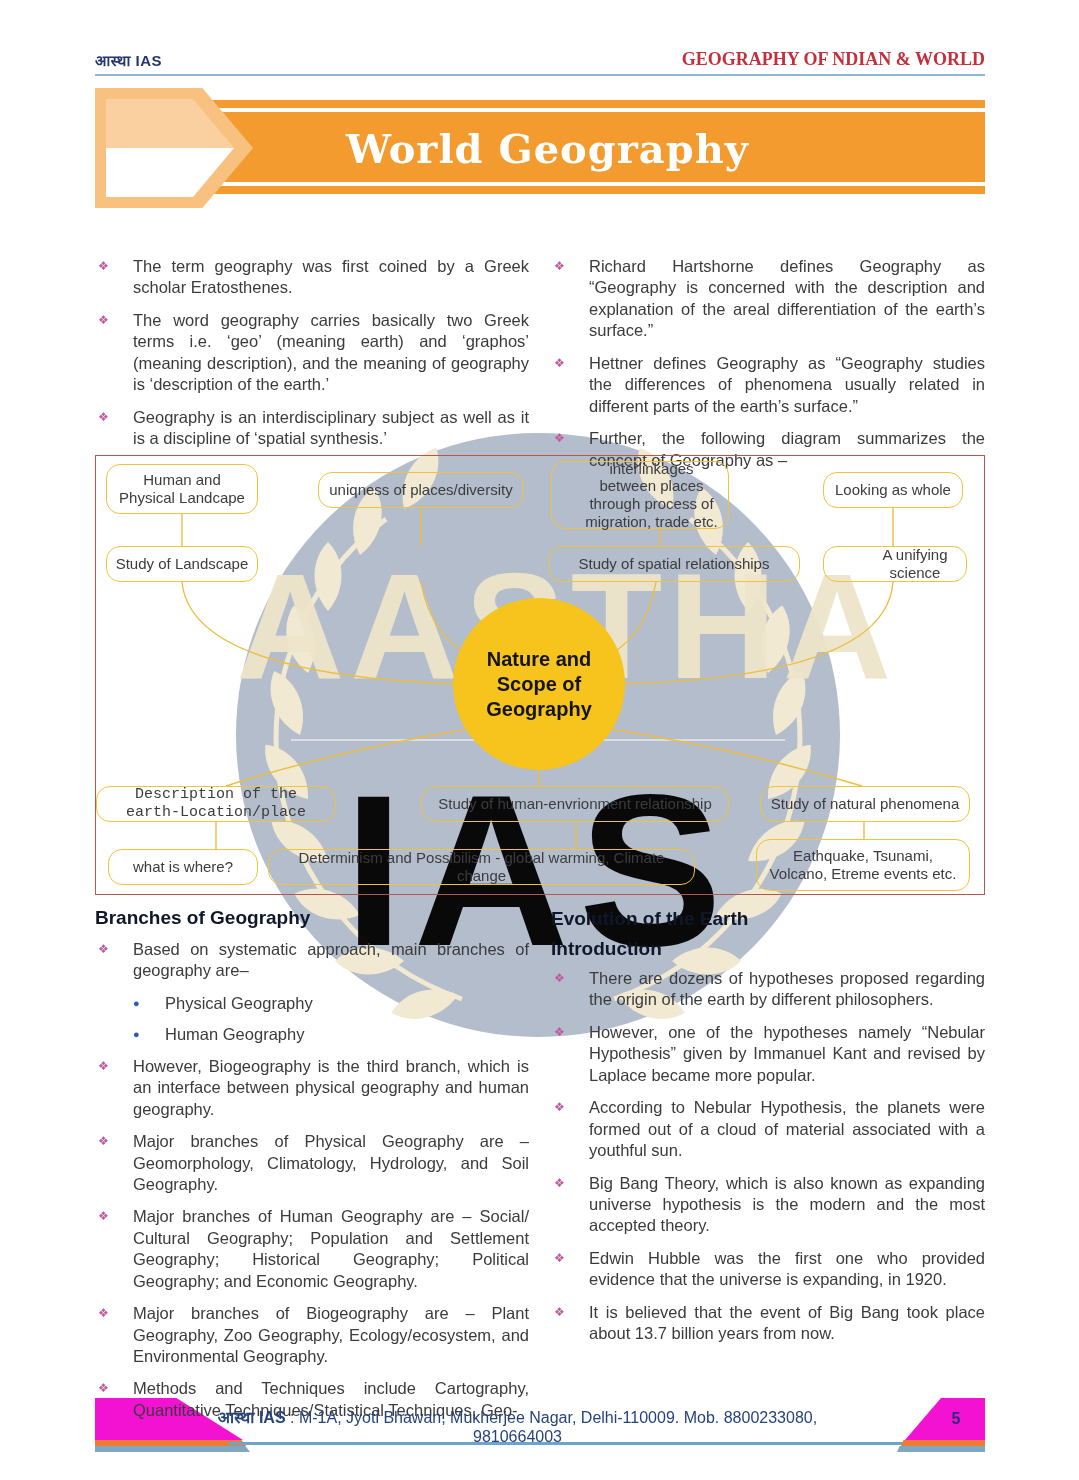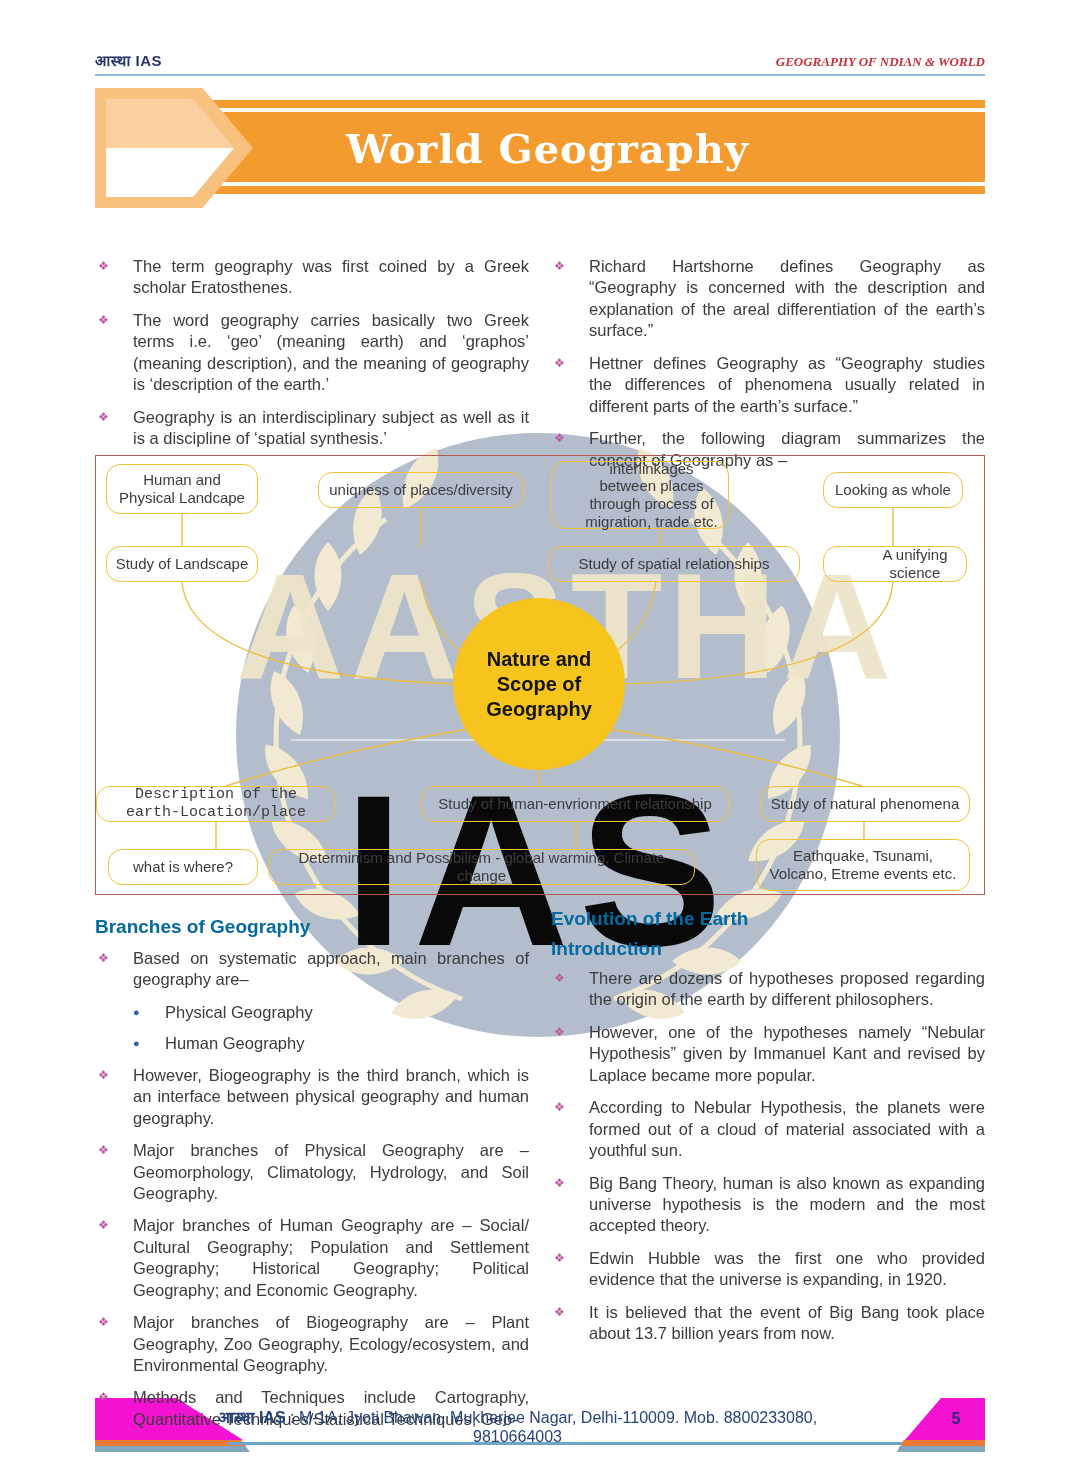--- a/index.html
+++ b/index.html
@@ -3,22 +3,22 @@
 <meta charset="utf-8">
 <style>
   html,body{margin:0;padding:0;background:#ffffff;}
   .page{position:relative;width:1079px;height:1480px;background:#ffffff;overflow:hidden;
         font-family:"Liberation Sans", sans-serif;color:#3b3b3c;}
 
   
   .header{position:absolute;left:95px;right:94px;top:46px;height:24px;
           display:flex;justify-content:space-between;align-items:flex-end;}
   .brand{font-size:15px;font-weight:bold;color:#24356e;letter-spacing:.5px;}
-  .subject{font-family:"Liberation Serif", serif;font-style:italic;font-weight:bold;
-           font-size:13px;color:#c42f3b;}
+  .subject{font-family:"Liberation Serif", serif;font-weight:bold;
+           font-size:18px;color:#c42f3b;}
   .header-rule{position:absolute;left:95px;right:94px;top:74px;height:2px;background:#8fb8d8;}
 
   
   .banner-bar{position:absolute;left:110px;right:94px;top:100px;height:94px;z-index:1;
     background:linear-gradient(to bottom,#f49b2f 0 8px,#ffffff 8px 12px,#f49b2f 12px 82px,
                #ffffff 82px 86px,#f49b2f 86px 94px);
     display:flex;align-items:center;justify-content:center;}
   .banner-title{font-family:"DejaVu Serif","Liberation Serif",serif;font-weight:bold;
                 font-size:40px;color:#ffffff;letter-spacing:1px;padding-top:2px;}
   .banner-arrow{position:absolute;left:95px;top:88px;width:158px;height:120px;z-index:2;
@@ -42,21 +42,21 @@
   .li .m{flex:0 0 35px;padding-left:3px;color:#c0589f;font-size:12px;padding-top:3px;}
   .li .t{flex:1;}
   .sub{display:flex;margin:10px 0 10px 35px;line-height:1.3;font-size:16.5px;}
   .sub .sm{flex:0 0 32px;padding-left:3px;color:#2d5ca8;font-size:11px;padding-top:3px;}
 
   
   .intro{position:absolute;left:95px;right:94px;top:256px;display:flex;gap:22px;z-index:1;}
   .intro .col{flex:1;}
   .lower{position:absolute;left:95px;right:94px;top:900px;display:flex;gap:22px;z-index:1;}
   .lower .col{flex:1;}
-  h3.orange{color:#0369a1;font-size:19px;font-weight:bold;margin:16px 0 10px 0;}
+  h3.orange{color:#0f172a;font-size:19px;font-weight:bold;margin:7px 0 10px 0;}
   h3.orange.mt{margin-top:8px;margin-bottom:8px;}
   .cont{margin-left:35px;text-align:justify;line-height:1.3;font-size:16.5px;margin-bottom:8px;}
 
   
   .diagram{position:absolute;left:95px;top:455px;width:890px;height:440px;z-index:1;
     border:1px solid #b4584e;box-sizing:border-box;}
   .connectors{position:absolute;left:0;top:0;}
   .dbox{position:absolute;border:1.6px solid #f1c23c;border-radius:14px;background:transparent;
     display:flex;align-items:center;justify-content:center;text-align:center;
     font-size:15px;color:#3c3c3e;line-height:1.18;padding:2px 8px;box-sizing:border-box;}
@@ -264,21 +264,21 @@
       <div class="li">
         <span class="m">❖</span>
         <div class="t">However, one of the hypotheses namely “Nebular Hypothesis” given by Immanuel Kant and revised by Laplace became more popular.</div>
       </div>
       <div class="li">
         <span class="m">❖</span>
         <div class="t">According to Nebular Hypothesis, the planets were formed out of a cloud of material associated with a youthful sun.</div>
       </div>
       <div class="li">
         <span class="m">❖</span>
-        <div class="t">Big Bang Theory, human is also known as expanding universe hypothesis is the modern and the most accepted theory.</div>
+        <div class="t">Big Bang Theory, which is also known as expanding universe hypothesis is the modern and the most accepted theory.</div>
       </div>
       <div class="li">
         <span class="m">❖</span>
         <div class="t">Edwin Hubble was the first one who provided evidence that the universe is expanding, in 1920.</div>
       </div>
       <div class="li">
         <span class="m">❖</span>
         <div class="t">It is believed that the event of Big Bang took place about 13.7 billion years from now.</div>
       </div>
     </div>

